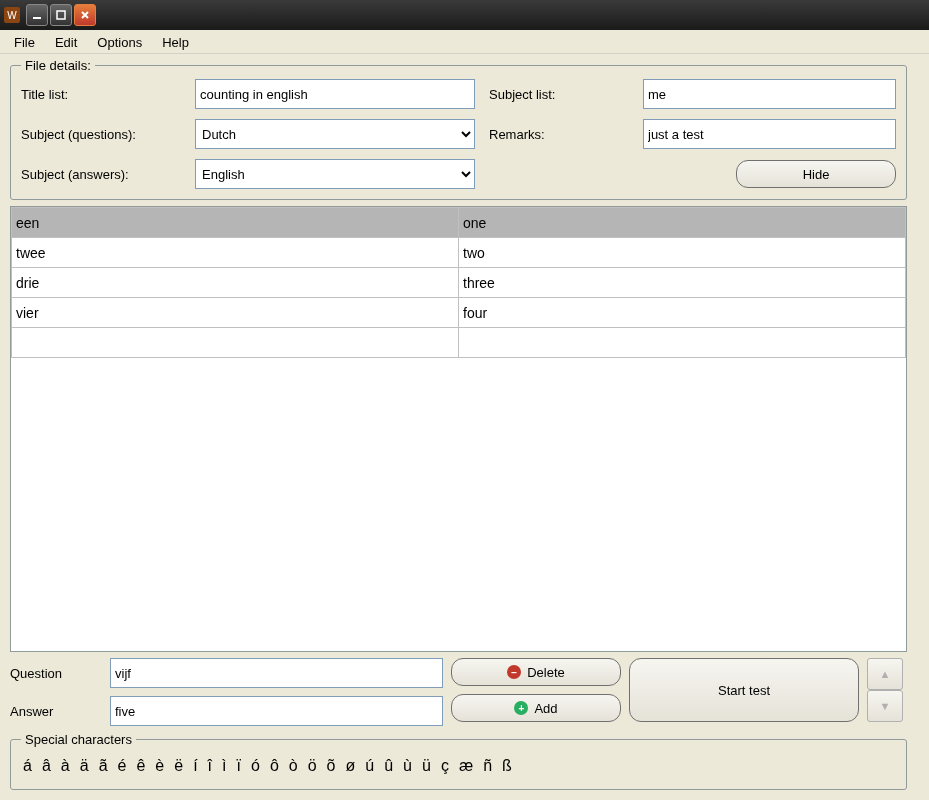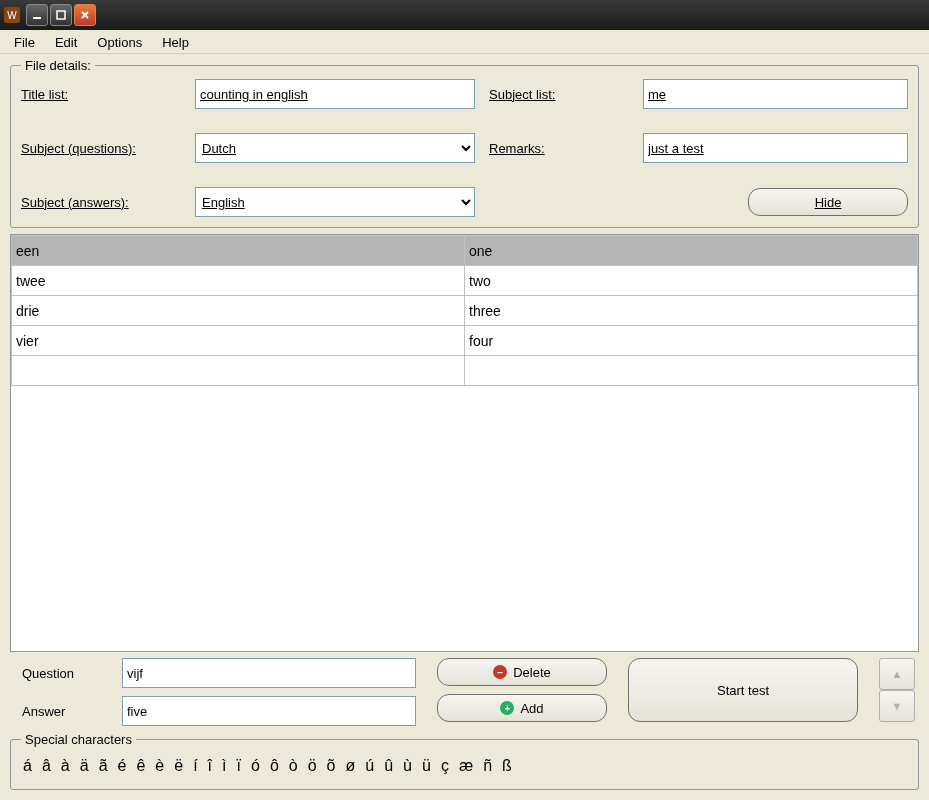--- a/index.html
+++ b/index.html
@@ -71,43 +71,42 @@
   padding: 0 4px;
   border-bottom: 1px solid #d4d0c8;
 }
 .menu-item {
   padding: 3px 10px;
   cursor: pointer;
 }
 
 .content {
   flex: 1;
-  padding: 4px 10px 10px 10px;
+  padding: 4px 22px 10px 10px;
   display: flex;
   flex-direction: column;
   gap: 6px;
   overflow: hidden;
 }
 
 fieldset {
   border: 1px solid #919b9c;
   border-radius: 3px;
   padding: 6px 10px 10px 10px;
 }
 legend {
   padding: 0 4px;
   font-size: 13px;
 }
 
 .details-grid {
   display: grid;
   grid-template-columns: 160px 280px 140px 1fr;
-  gap: 24px 14px;
-  align-items: center;
-  text-decoration: underline;
+  gap: 10px 14px;
+  align-items: center;
 }
 .details-grid label {
   font-size: 13px;
 }
 input[type="text"], select {
   width: 100%;
   height: 30px;
   border: 1px solid #7f9db9;
   background: #fff;
   padding: 0 4px;
@@ -155,23 +154,22 @@
   padding: 0 4px;
   font-size: 14px;
   vertical-align: middle;
 }
 tr.selected td { background: #b5b5b5; }
 tr.empty td { background: #fff; }
 
 .bottom-area {
   display: grid;
   grid-template-columns: 1fr 170px 230px 40px;
-  gap: 21px;
+  gap: 8px;
   align-items: start;
-  margin-left: 12px;
 }
 .qa-block {
   display: grid;
   grid-template-columns: 90px 1fr;
   gap: 8px 10px;
   align-items: center;
 }
 .action-col {
   display: flex;
   flex-direction: column;

